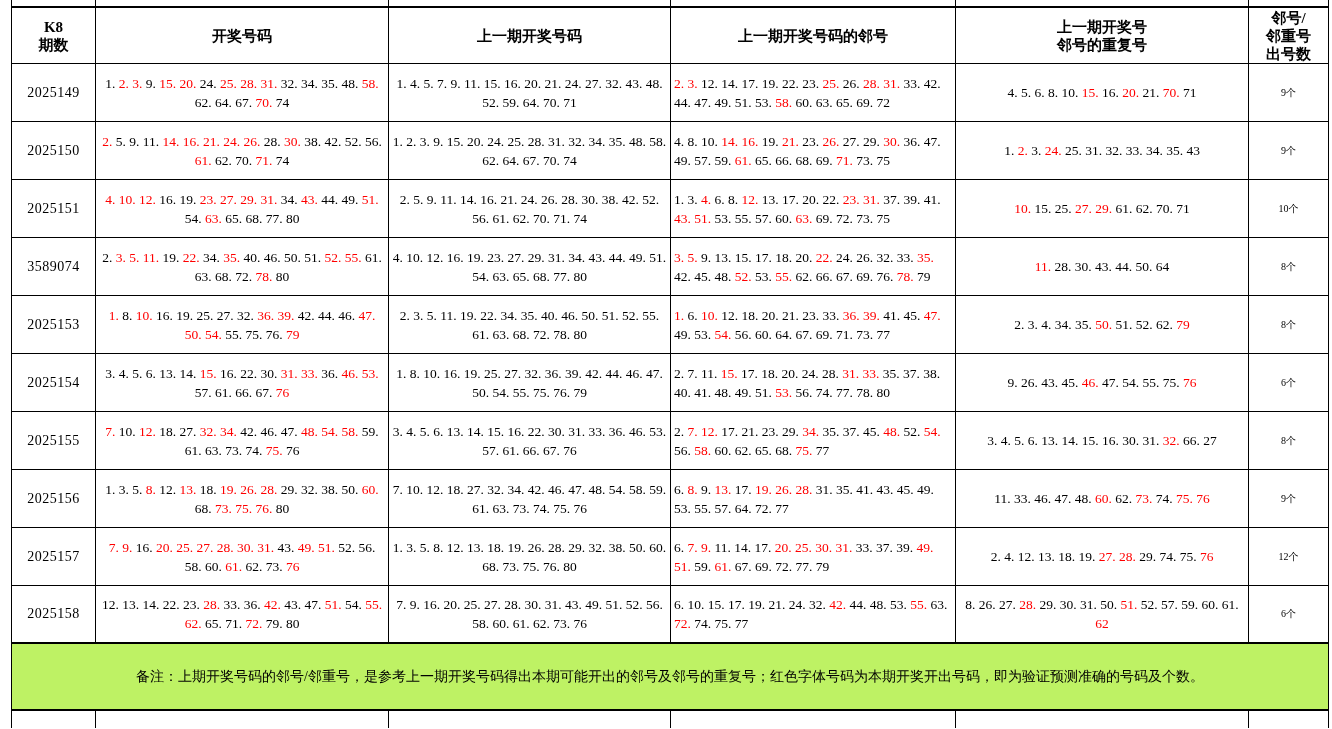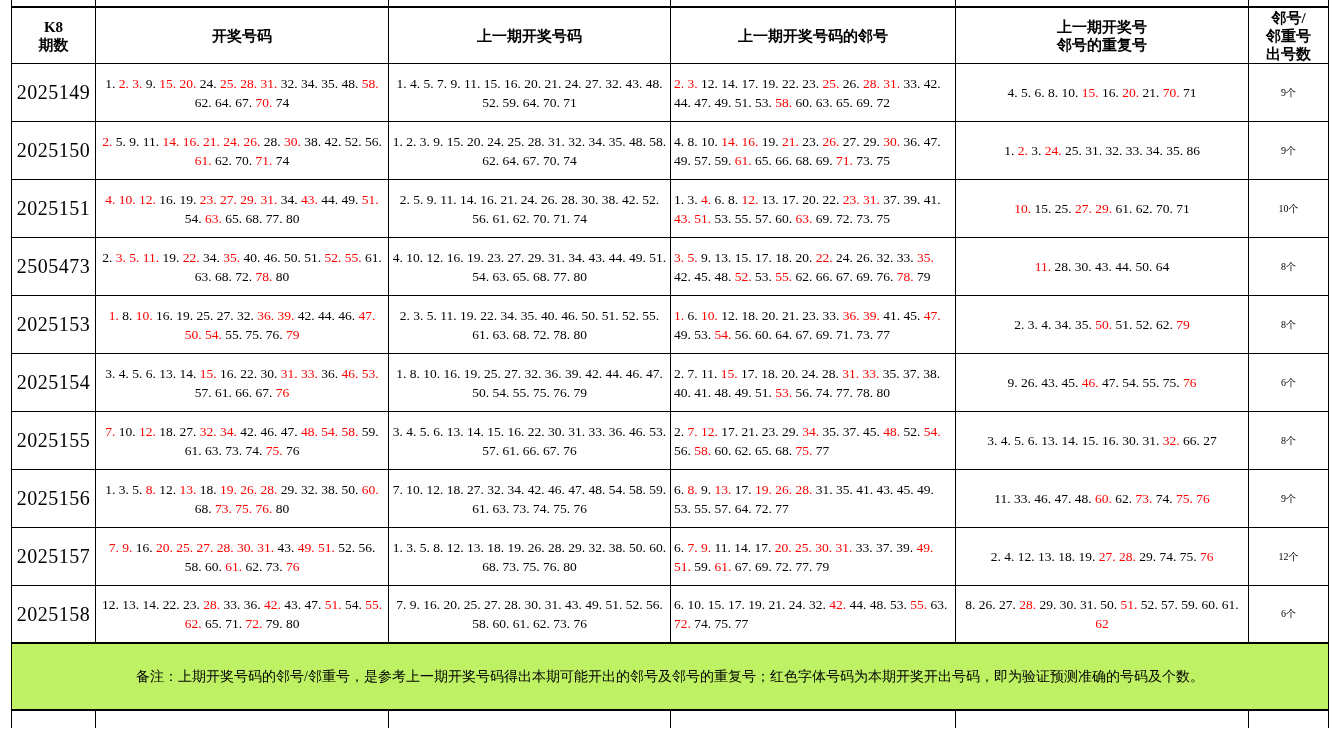--- a/index.html
+++ b/index.html
@@ -9,21 +9,21 @@
   .grid{display:grid;
         grid-template-columns:84px 293px 282px 285px 293px 80px;
         grid-template-rows:8px 56px repeat(10,58px) 67px 17px;
         border-left:1px solid #000;}
   .cell{box-sizing:border-box;border-right:1px solid #000;border-bottom:1px solid #000;
         display:flex;align-items:center;justify-content:center;text-align:center;
         overflow:hidden;background:#fff;}
   .strip{border-bottom:2px solid #000;}
   .strip-b{border-bottom:none;}
   .header{font-weight:bold;font-size:15px;line-height:18px;white-space:pre-line;}
-  .c-period{font-size:20px;letter-spacing:0.5px;}
+  .c-period{font-size:14px;letter-spacing:0.5px;}
   .c-nums{font-size:13.5px;line-height:19px;padding:1px 3px;}
   .c-neigh{justify-content:flex-start;text-align:left;align-items:center;}
   .c-count{font-size:10px;}
   .thickb{border-bottom:2px solid #000;}
   .notes{grid-column:1 / -1;box-sizing:border-box;border-right:1px solid #000;
          border-bottom:2px solid #000;display:flex;flex-direction:row;
          align-items:center;justify-content:center;font-size:14px;line-height:22px;
          background:#bef264;}
   .rd{color:#ff0000;}
   .num{white-space:pre-wrap;}
@@ -70,38 +70,38 @@
       <div class="cell c-nums">
         <div><span class="num rd">2. </span><span class="num">5. </span><span class="num">9. </span><span class="num">11. </span><span class="num rd">14. </span><span class="num rd">16. </span><span class="num rd">21. </span><span class="num rd">24. </span><span class="num rd">26. </span><span class="num">28. </span><span class="num rd">30. </span><span class="num">38. </span><span class="num">42. </span><span class="num">52. </span><span class="num">56. </span><span class="num rd">61. </span><span class="num">62. </span><span class="num">70. </span><span class="num rd">71. </span><span class="num">74</span></div>
       </div>
       <div class="cell c-nums">
         <div><span class="num">1. </span><span class="num">2. </span><span class="num">3. </span><span class="num">9. </span><span class="num">15. </span><span class="num">20. </span><span class="num">24. </span><span class="num">25. </span><span class="num">28. </span><span class="num">31. </span><span class="num">32. </span><span class="num">34. </span><span class="num">35. </span><span class="num">48. </span><span class="num">58. </span><span class="num">62. </span><span class="num">64. </span><span class="num">67. </span><span class="num">70. </span><span class="num">74</span></div>
       </div>
       <div class="cell c-nums c-neigh">
         <div><span class="num">4. </span><span class="num">8. </span><span class="num">10. </span><span class="num rd">14. </span><span class="num rd">16. </span><span class="num">19. </span><span class="num rd">21. </span><span class="num">23. </span><span class="num rd">26. </span><span class="num">27. </span><span class="num">29. </span><span class="num rd">30. </span><span class="num">36. </span><span class="num">47. </span><span class="num">49. </span><span class="num">57. </span><span class="num">59. </span><span class="num rd">61. </span><span class="num">65. </span><span class="num">66. </span><span class="num">68. </span><span class="num">69. </span><span class="num rd">71. </span><span class="num">73. </span><span class="num">75</span></div>
       </div>
       <div class="cell c-nums">
-        <div><span class="num">1. </span><span class="num rd">2. </span><span class="num">3. </span><span class="num rd">24. </span><span class="num">25. </span><span class="num">31. </span><span class="num">32. </span><span class="num">33. </span><span class="num">34. </span><span class="num">35. </span><span class="num">86</span></div>
+        <div><span class="num">1. </span><span class="num rd">2. </span><span class="num">3. </span><span class="num rd">24. </span><span class="num">25. </span><span class="num">31. </span><span class="num">32. </span><span class="num">33. </span><span class="num">34. </span><span class="num">35. </span><span class="num">43</span></div>
       </div>
       <div class="cell c-count">9个</div>
       <div class="cell c-period">2025151</div>
       <div class="cell c-nums">
         <div><span class="num rd">4. </span><span class="num rd">10. </span><span class="num rd">12. </span><span class="num">16. </span><span class="num">19. </span><span class="num rd">23. </span><span class="num rd">27. </span><span class="num rd">29. </span><span class="num rd">31. </span><span class="num">34. </span><span class="num rd">43. </span><span class="num">44. </span><span class="num">49. </span><span class="num rd">51. </span><span class="num">54. </span><span class="num rd">63. </span><span class="num">65. </span><span class="num">68. </span><span class="num">77. </span><span class="num">80</span></div>
       </div>
       <div class="cell c-nums">
         <div><span class="num">2. </span><span class="num">5. </span><span class="num">9. </span><span class="num">11. </span><span class="num">14. </span><span class="num">16. </span><span class="num">21. </span><span class="num">24. </span><span class="num">26. </span><span class="num">28. </span><span class="num">30. </span><span class="num">38. </span><span class="num">42. </span><span class="num">52. </span><span class="num">56. </span><span class="num">61. </span><span class="num">62. </span><span class="num">70. </span><span class="num">71. </span><span class="num">74</span></div>
       </div>
       <div class="cell c-nums c-neigh">
         <div><span class="num">1. </span><span class="num">3. </span><span class="num rd">4. </span><span class="num">6. </span><span class="num">8. </span><span class="num rd">12. </span><span class="num">13. </span><span class="num">17. </span><span class="num">20. </span><span class="num">22. </span><span class="num rd">23. </span><span class="num rd">31. </span><span class="num">37. </span><span class="num">39. </span><span class="num">41. </span><span class="num rd">43. </span><span class="num rd">51. </span><span class="num">53. </span><span class="num">55. </span><span class="num">57. </span><span class="num">60. </span><span class="num rd">63. </span><span class="num">69. </span><span class="num">72. </span><span class="num">73. </span><span class="num">75</span></div>
       </div>
       <div class="cell c-nums">
         <div><span class="num rd">10. </span><span class="num">15. </span><span class="num">25. </span><span class="num rd">27. </span><span class="num rd">29. </span><span class="num">61. </span><span class="num">62. </span><span class="num">70. </span><span class="num">71</span></div>
       </div>
       <div class="cell c-count">10个</div>
-      <div class="cell c-period">2505473</div>
+      <div class="cell c-period">3589074</div>
       <div class="cell c-nums">
         <div><span class="num">2. </span><span class="num rd">3. </span><span class="num rd">5. </span><span class="num rd">11. </span><span class="num">19. </span><span class="num rd">22. </span><span class="num">34. </span><span class="num rd">35. </span><span class="num">40. </span><span class="num">46. </span><span class="num">50. </span><span class="num">51. </span><span class="num rd">52. </span><span class="num rd">55. </span><span class="num">61. </span><span class="num">63. </span><span class="num">68. </span><span class="num">72. </span><span class="num rd">78. </span><span class="num">80</span></div>
       </div>
       <div class="cell c-nums">
         <div><span class="num">4. </span><span class="num">10. </span><span class="num">12. </span><span class="num">16. </span><span class="num">19. </span><span class="num">23. </span><span class="num">27. </span><span class="num">29. </span><span class="num">31. </span><span class="num">34. </span><span class="num">43. </span><span class="num">44. </span><span class="num">49. </span><span class="num">51. </span><span class="num">54. </span><span class="num">63. </span><span class="num">65. </span><span class="num">68. </span><span class="num">77. </span><span class="num">80</span></div>
       </div>
       <div class="cell c-nums c-neigh">
         <div><span class="num rd">3. </span><span class="num rd">5. </span><span class="num">9. </span><span class="num">13. </span><span class="num">15. </span><span class="num">17. </span><span class="num">18. </span><span class="num">20. </span><span class="num rd">22. </span><span class="num">24. </span><span class="num">26. </span><span class="num">32. </span><span class="num">33. </span><span class="num rd">35. </span><span class="num">42. </span><span class="num">45. </span><span class="num">48. </span><span class="num rd">52. </span><span class="num">53. </span><span class="num rd">55. </span><span class="num">62. </span><span class="num">66. </span><span class="num">67. </span><span class="num">69. </span><span class="num">76. </span><span class="num rd">78. </span><span class="num">79</span></div>
       </div>
       <div class="cell c-nums">

